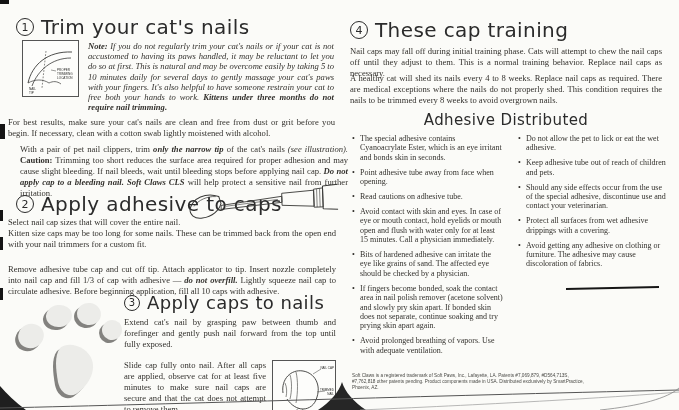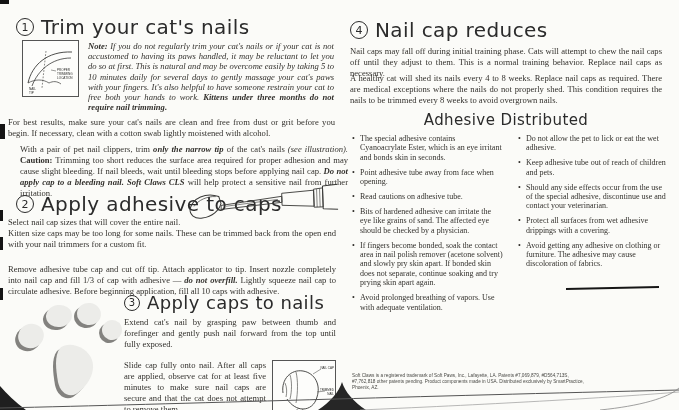--- a/index.html
+++ b/index.html
@@ -137,33 +137,34 @@
           <text x="30" y="55" font-size="3" text-anchor="middle">SKIN FLAP OVER</text>
           <text x="30" y="58.6" font-size="3" text-anchor="middle">RETRACTED NAIL</text>
         </svg>
       </div>
       <p class="body-text">Slide cap fully onto nail. After all caps are applied, observe cat for at least five minutes to make sure nail caps are secure and that the cat does not attempt to remove them.</p>
     </div>
   </div>
 
   <div class="step-head abs" style="left:350px;top:18px">
     <span class="step-num">4</span>
-    <span class="step-title">Nail cap reduces</span>
+    <span class="step-title">These cap training</span>
   </div>
 
   <p class="body-text abs" style="left:350px;top:46px;width:312px">Nail caps may fall off during initial training phase. Cats will attempt to chew the nail caps off until they adjust to them. This is a normal training behavior. Replace nail caps as necessary.</p>
 
   <p class="body-text abs" style="left:350px;top:73px;width:312px">A healthy cat will shed its nails every 4 to 8 weeks. Replace nail caps as required. There are medical exceptions where the nails do not properly shed. This condition requires the nails to be trimmed every 8 weeks to avoid overgrown nails.</p>
 
   <div class="prec-title abs" style="left:350px;top:111px;width:312px">Adhesive Distributed</div>
 
   <ul class="bullets abs" style="left:352px;top:134px;width:151px">
     <li><span>The special adhesive contains Cyanoacrylate Ester, which is an eye irritant and bonds skin in seconds.</span></li>
     <li><span>Point adhesive tube away from face when opening.</span></li>
     <li><span>Read cautions on adhesive tube.</span></li>
+    <li><span>Avoid contact with skin and eyes. In case of eye or mouth contact, hold eyelids or mouth open and flush with water only for at least 15 minutes. Call a physician immediately.</span></li>
     <li><span>Bits of hardened adhesive can irritate the eye like grains of sand. The affected eye should be checked by a physician.</span></li>
     <li><span>If fingers become bonded, soak the contact area in nail polish remover (acetone solvent) and slowly pry skin apart. If bonded skin does not separate, continue soaking and try prying skin apart again.</span></li>
     <li><span>Avoid prolonged breathing of vapors. Use with adequate ventilation.</span></li>
   </ul>
 
   <ul class="bullets abs" style="left:518px;top:134px;width:150px">
     <li><span>Do not allow the pet to lick or eat the wet adhesive.</span></li>
     <li><span>Keep adhesive tube out of reach of children and pets.</span></li>
     <li><span>Should any side effects occur from the use of the special adhesive, discontinue use and contact your veterinarian.</span></li>
     <li><span>Protect all surfaces from wet adhesive drippings with a covering.</span></li>

